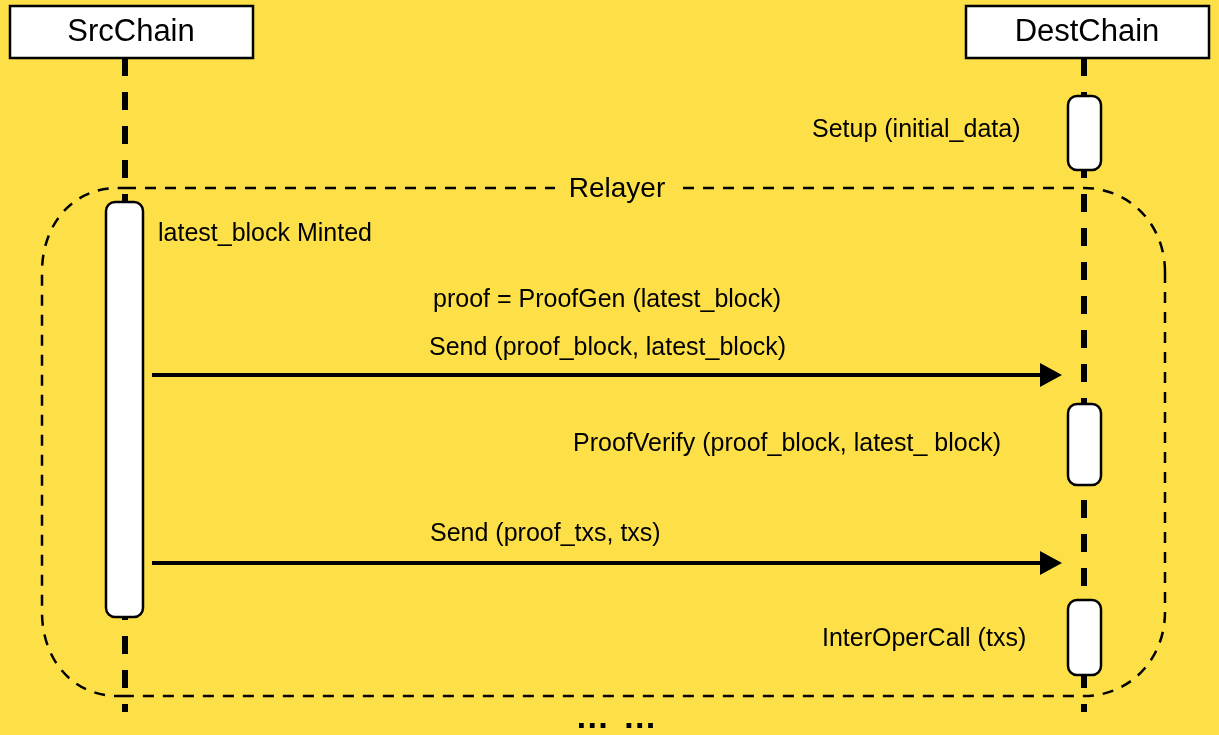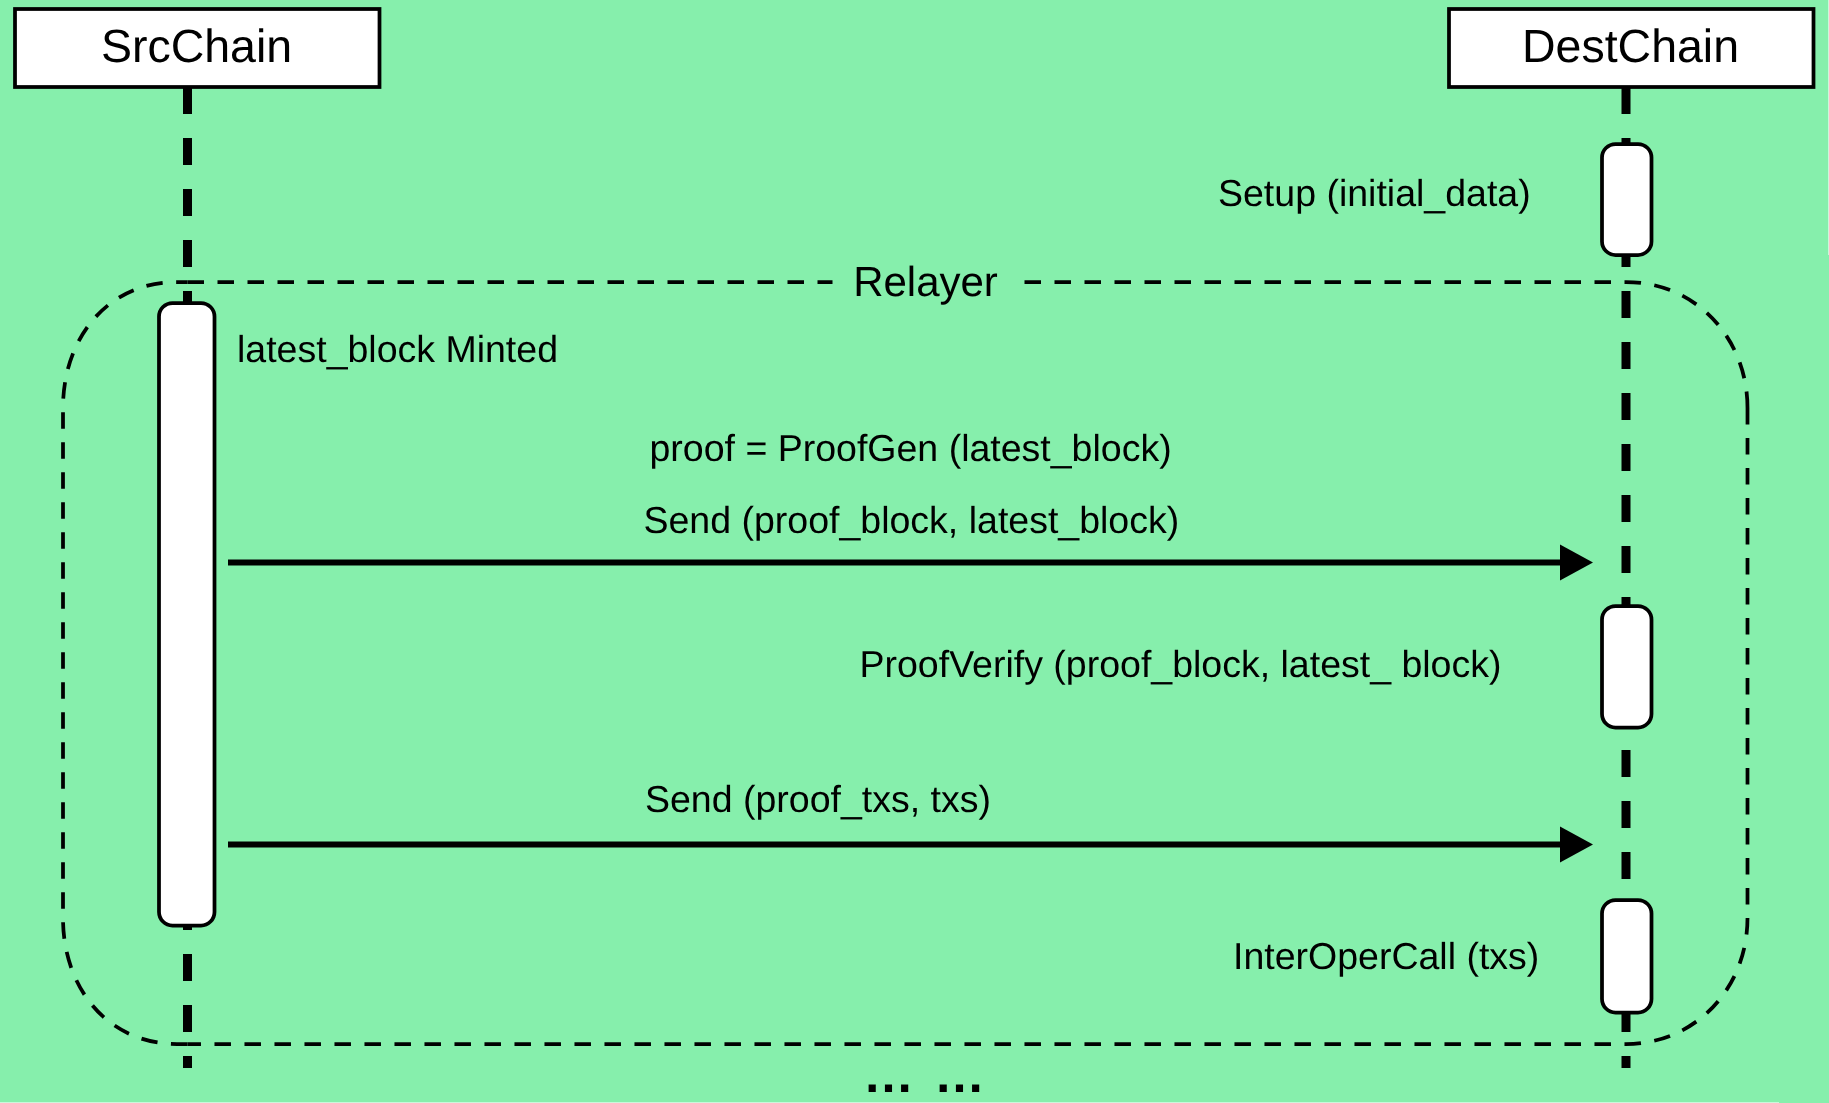--- a/index.html
+++ b/index.html
@@ -8,21 +8,21 @@
     background: #ffffff;
   }
   body {
     font-family: "Liberation Sans", sans-serif;
     color: #000000;
   }
   #canvas {
     position: relative;
     width: 1219px;
     height: 735px;
-    background: #86efac;
+    background: #fde047;
     overflow: hidden;
   }
   #diagram-svg {
     position: absolute;
     left: 0;
     top: 0;
     width: 1219px;
     height: 735px;
   }
   .lifeline-title {

